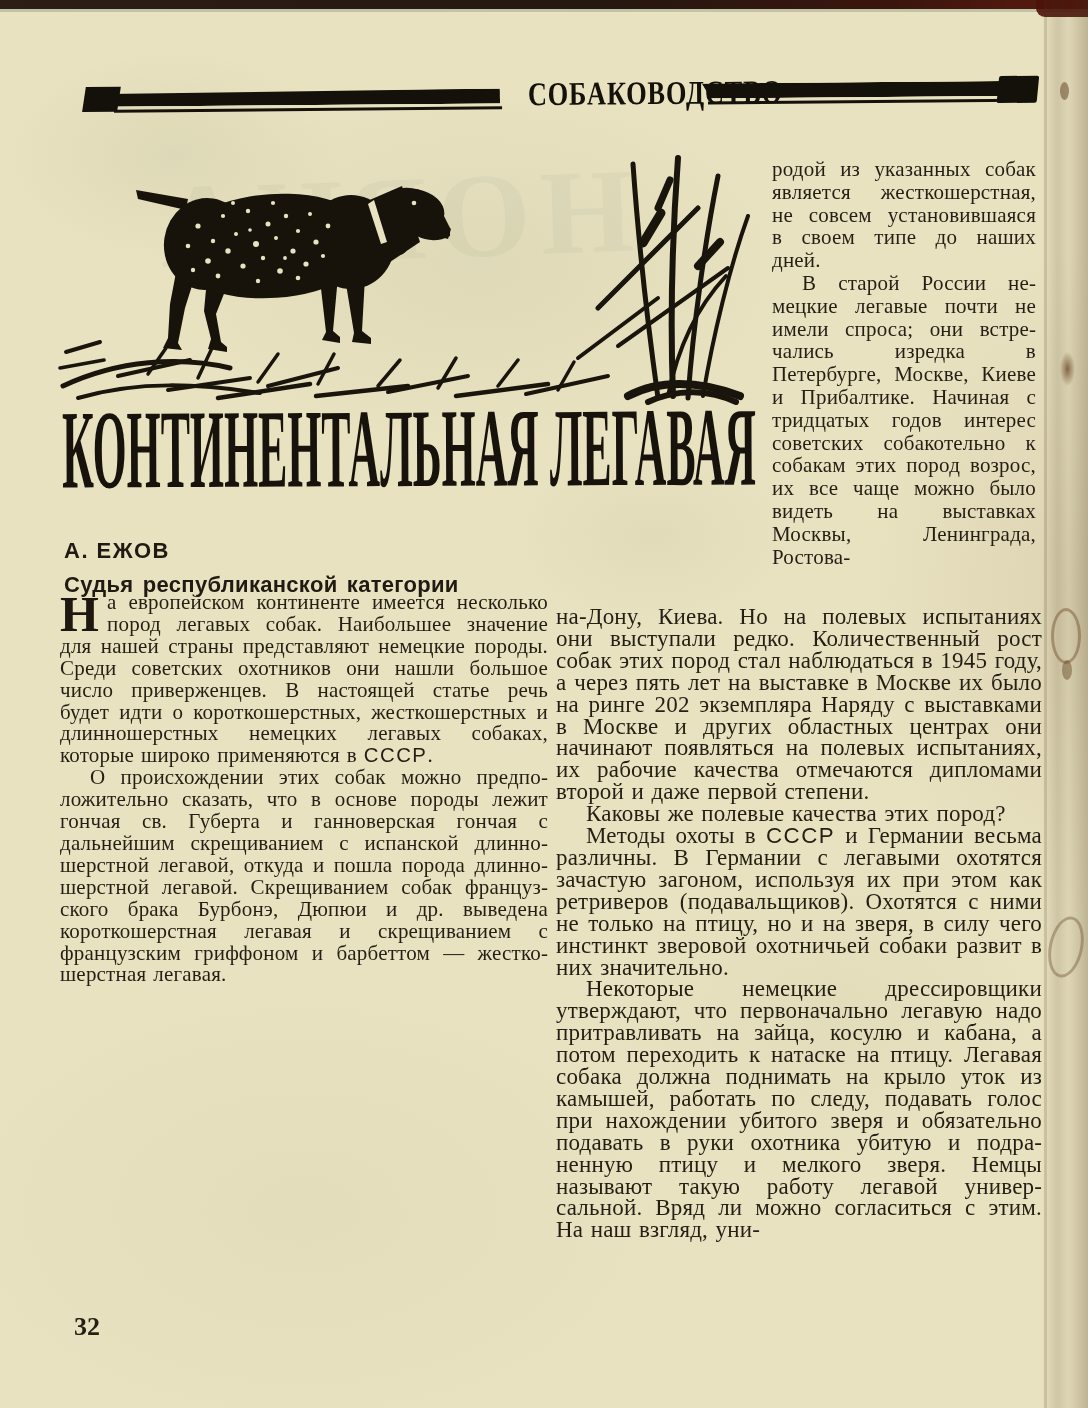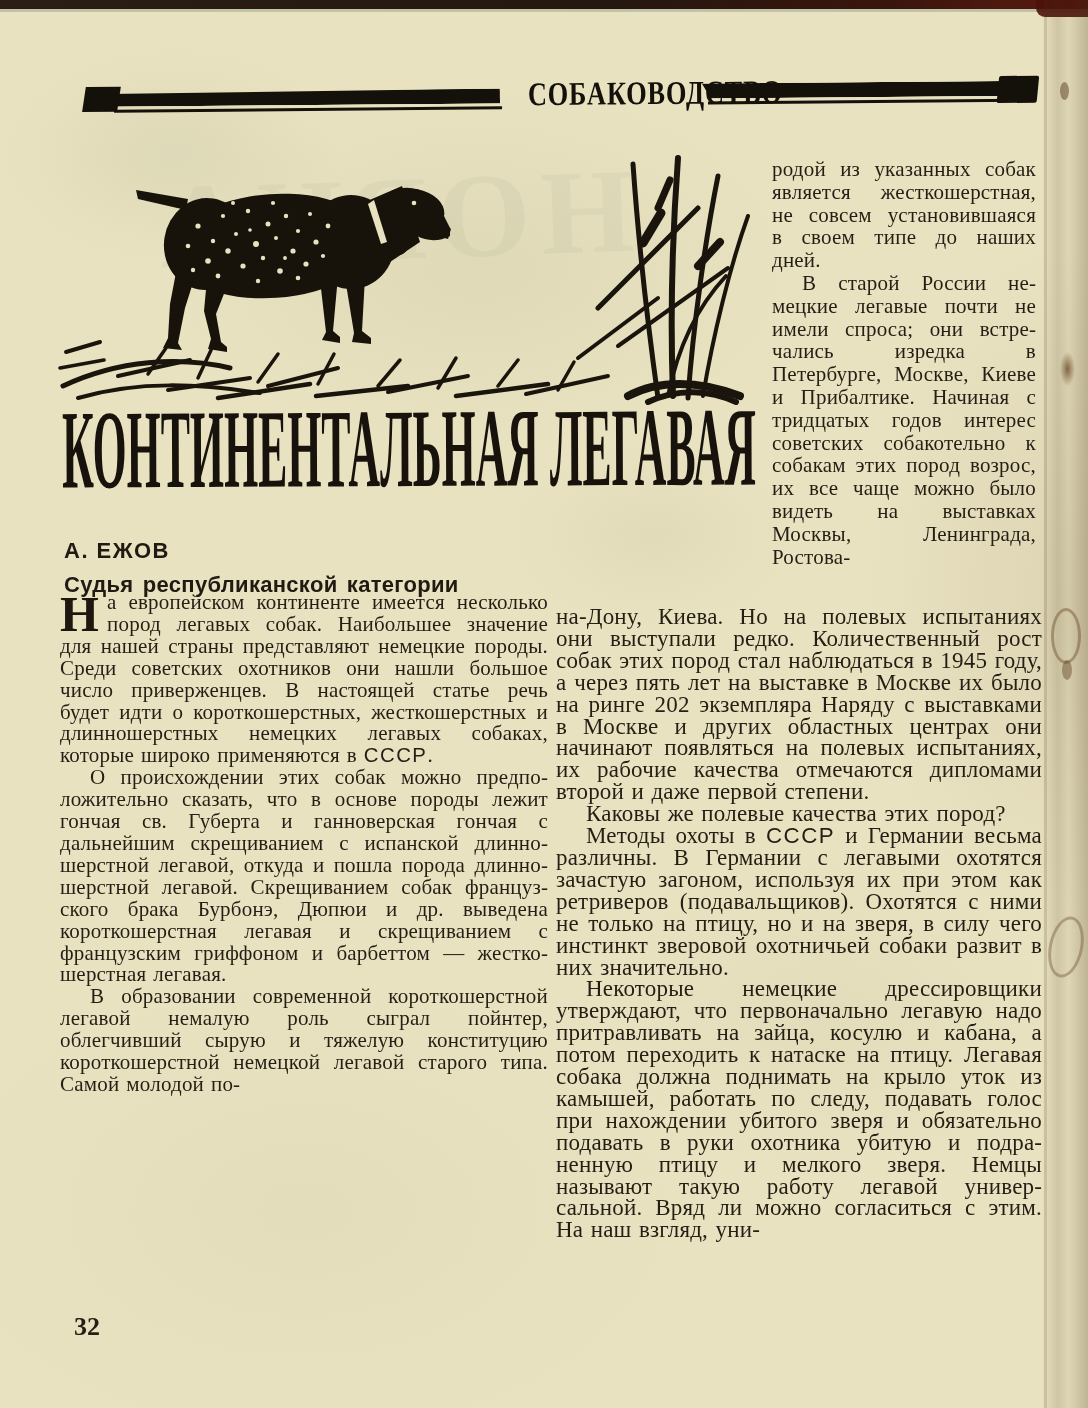--- a/index.html
+++ b/index.html
@@ -201,21 +201,20 @@
     <div class="role">Судья республиканской категории</div>
   </div>
 
   <div class="col col-narrow">
       <p class=""><span>родой из указанных собак является жестко­шерстная, не совсем устано­вив­шаяся в сво­ем типе до наших дней.</span></p>
       <p class="indent"><span>В старой России не­мецкие легавые почти не имели спроса; они встре­чались изредка в Петербурге, Москве, Киеве и При­бал­тике. Начиная с трид­цатых годов интерес совет­ских собако­тельно к со­бакам этих пород воз­рос, их все чаще мож­но было видеть на выставках Москвы, Ленин­града, Ростова-</span></p>
     </div>
   <div class="col col-left">
       <p class=""><span class="dropcap">Н</span><span>а европейском континенте имеется не­сколько пород легавых собак. Наи­боль­шее значение для нашей страны представ­ляют немецкие породы. Среди советских охотников они нашли большое число при­вер­жен­цев. В настоящей статье речь будет идти о коротко­шерстных, жестко­шерстных и длинно­шерстных немецких легавых соба­ках, которые широко применяются в </span><span class="sss">СССР</span><span>.</span></p>
       <p class="indent"><span>О происхождении этих собак можно предпо­ложи­тельно сказать, что в основе породы лежит гончая св. Губерта и ганно­вер­ская гончая с дальнейшим скрещи­ва­нием с испанской длинно­шерстной лега­вой, откуда и пошла порода длинно­шерст­ной легавой. Скрещиванием собак фран­цуз­ского брака Бурбонэ, Дюпюи и др. вы­ведена коротко­шерстная легавая и скрещи­ванием с французским гриффоном и бар­беттом — жестко­шерстная легавая.</span></p>
-      <p class="indent"><span>В образовании современной коротко­шерстной легавой немалую роль сыграл пойнтер, облегчивший сырую и тяжелую конституцию коротко­шерстной немецкой легавой старого типа. Самой молодой по-</span></p>
     </div>
   <div class="col col-right">
       <p class=""><span>на-Дону, Киева. Но на полевых испыта­ниях они выступали редко. Количествен­ный рост собак этих пород стал наблю­даться в 1945 году, а через пять лет на выставке в Москве их было на ринге 202 экземпляра Наряду с выстав­ками в Москве и других областных центрах они начинают появляться на полевых ис­пытаниях, их рабочие качества отмечают­ся дипломами второй и даже первой сте­пени.</span></p>
       <p class="indent"><span>Каковы же полевые качества этих пород?</span></p>
       <p class="indent"><span>Методы охоты в </span><span class="sss">СССР</span><span> и Германии весь­ма различны. В Германии с легавыми охо­тятся зачастую загоном, используя их при этом как ретриверов (пода­валь­щиков). Охотятся с ними не только на птицу, но и на зверя, в силу чего инстинкт зверовой охотничьей собаки развит в них значи­тельно.</span></p>
       <p class="indent"><span>Некоторые немецкие дресси­ровщики утверждают, что перво­начально легавую надо притрав­ливать на зайца, косулю и ка­бана, а потом переходить к натаске на пти­цу. Легавая собака должна поднимать на крыло уток из камышей, работать по сле­ду, подавать голос при нахож­дении убито­го зверя и обязательно подавать в руки охотника убитую и подра­ненную птицу и мелкого зверя. Немцы называют такую ра­боту легавой универ­сальной. Вряд ли мож­но согласиться с этим. На наш взгляд, уни-</span></p>
     </div>
 
   <div class="page-num">32</div>
 </div>

